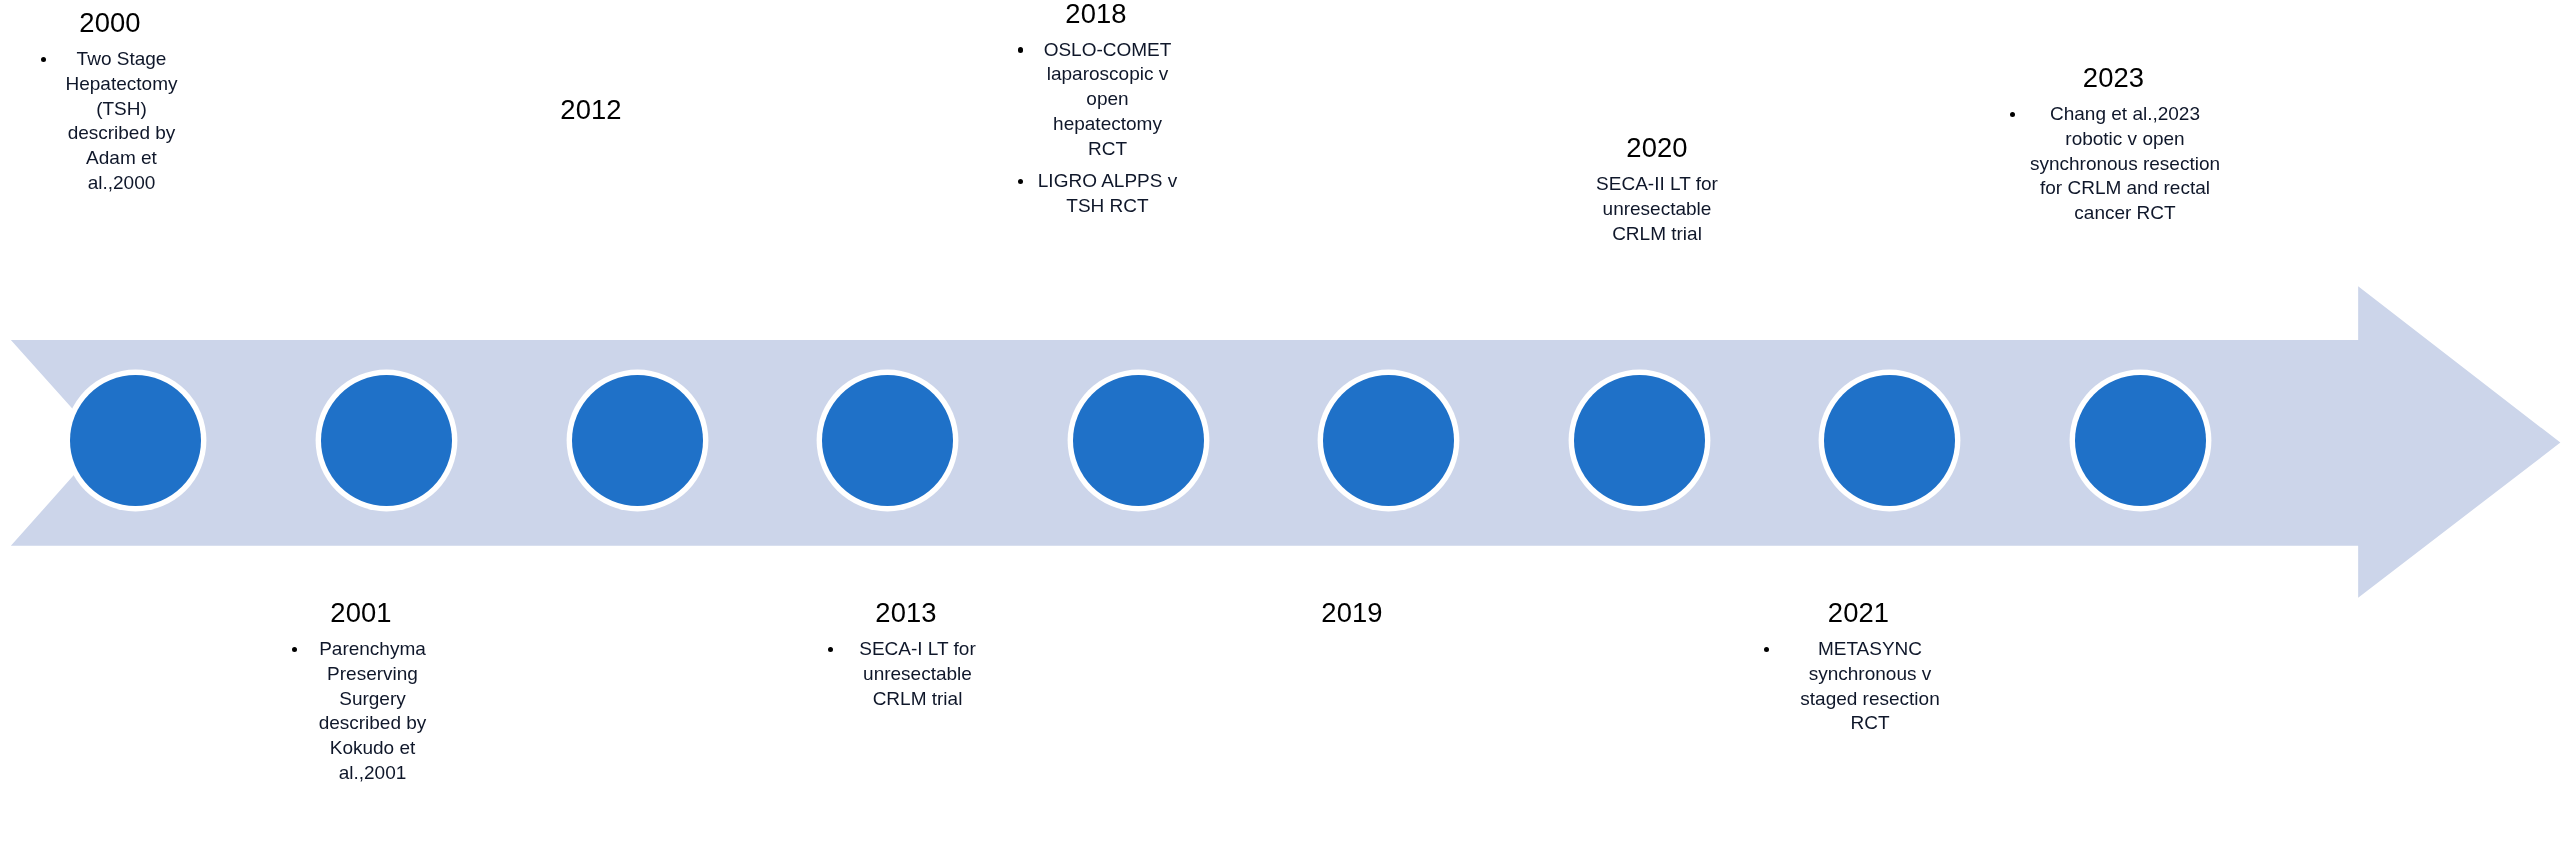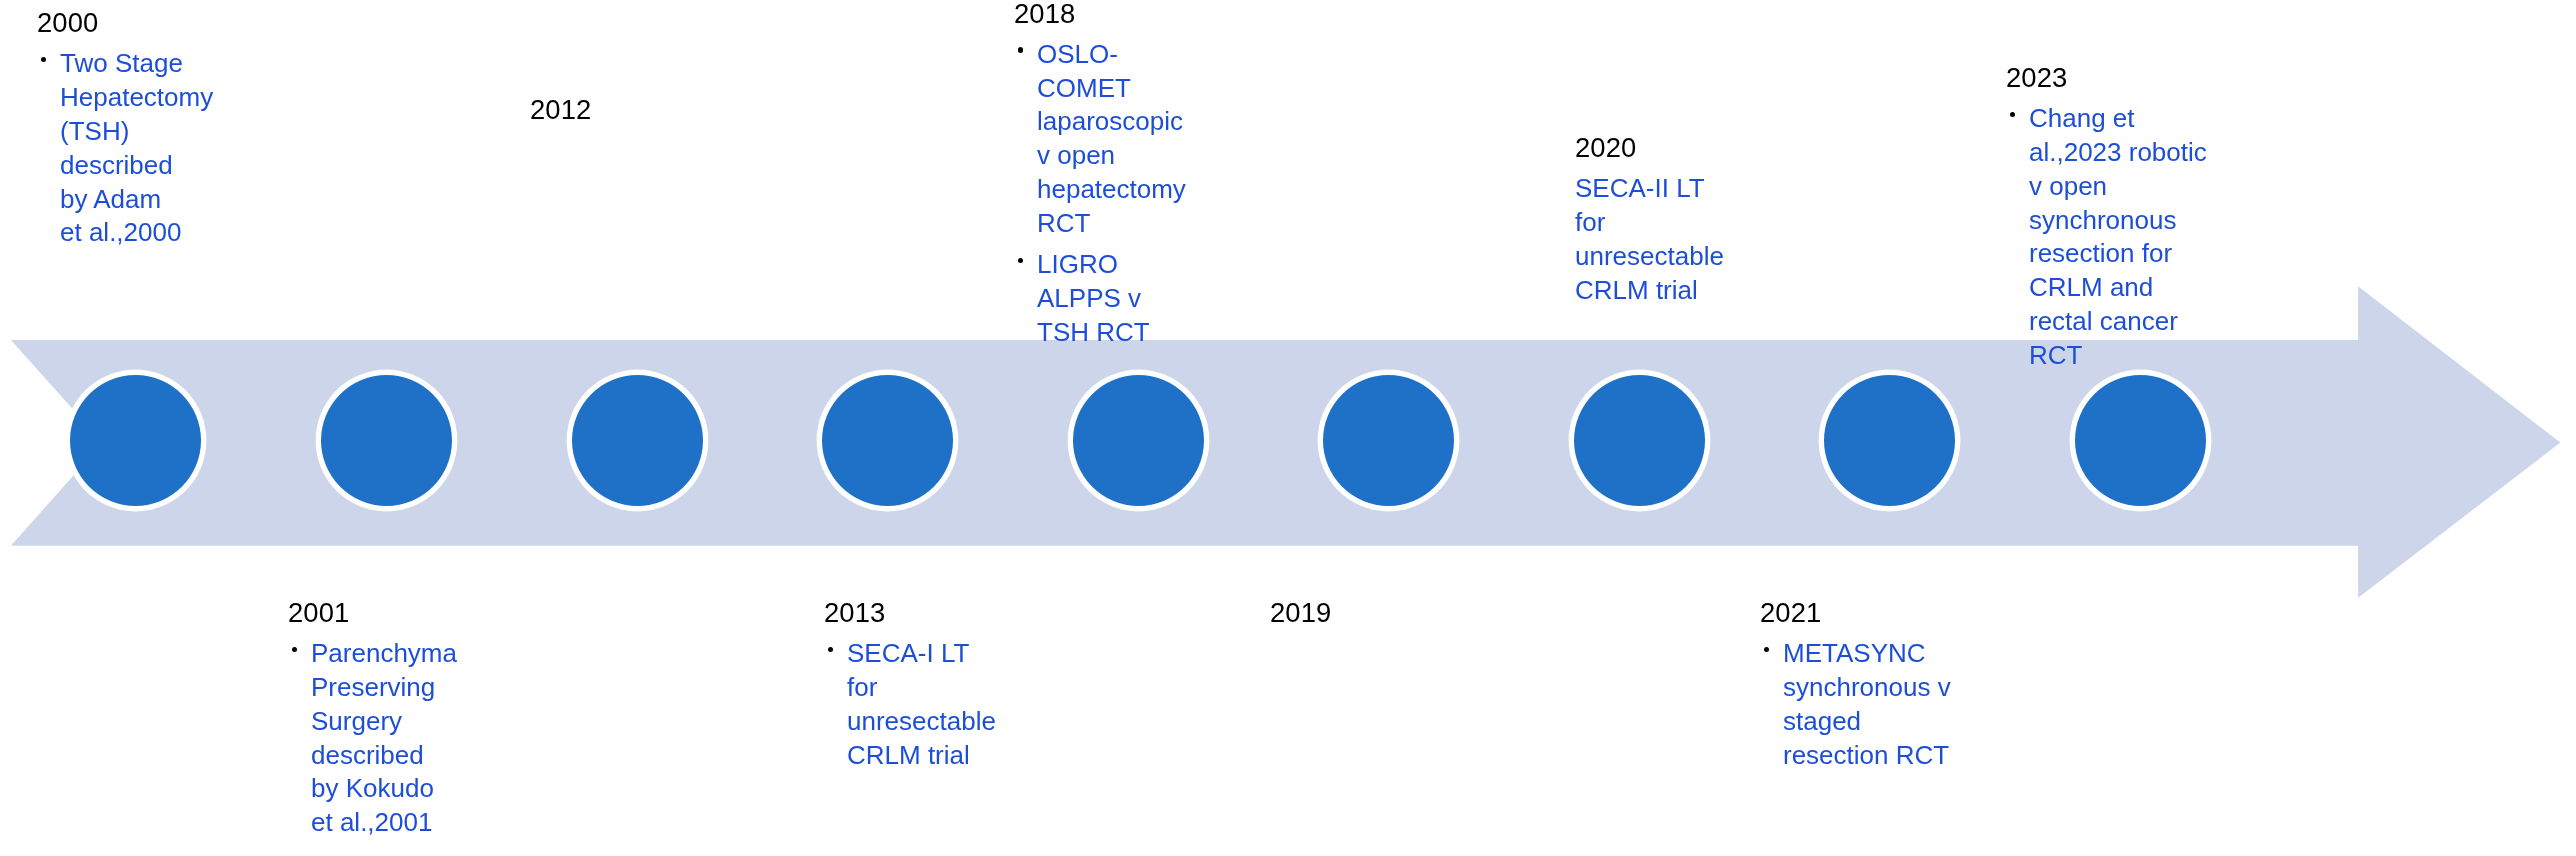--- a/index.html
+++ b/index.html
@@ -41,34 +41,35 @@
     border-radius: 50%;
     background: #1f71c8;
     box-shadow: 0 0 0 5.4px #ffffff;
     top: 375px;
   }
 
   
   .entry {
     position: absolute;
     width: 179px;
+    text-align: center;
   }
   .entry-year {
     font-size: 27.4px;
     line-height: 1.16;
     font-weight: 400;
     color: #000000;
     letter-spacing: 0.1px;
     margin-bottom: 8.4px;
     white-space: nowrap;
   }
   .entry-body {
-    font-size: 26px;
+    font-size: 19px;
     line-height: 1.30;
-    color: #1d4ed8;
+    color: #0f172a;
   }
   .bullet-row {
     position: relative;
     padding-left: 23px;
     margin-bottom: 7.8px;
   }
   .bullet-row:last-child { margin-bottom: 0; }
   .bullet-dot {
     position: absolute;
     left: 3.6px;
@@ -121,21 +122,21 @@
   <div class="entry w-narrow" style="left:37px; top:7.2px;">
     <div class="entry-year">2000</div>
     <div class="entry-body">
       <div class="bullet-row">
         <span class="bullet-dot"></span>
         <span>Two Stage Hepatectomy (TSH) described by Adam et al.,2000</span>
       </div>
     </div>
   </div>
 
-  <div class="entry w-mid" style="left:530px; top:94px;">
+  <div class="entry w-mid" style="left:509px; top:94px;">
     <div class="entry-year">2012</div>
   </div>
 
   <div class="entry w-mid" style="left:1014px; top:-2.4px;">
     <div class="entry-year">2018</div>
     <div class="entry-body">
       <div class="bullet-row">
         <span class="bullet-dot"></span>
         <span>OSLO-COMET laparoscopic v open hepatectomy RCT</span>
       </div>

